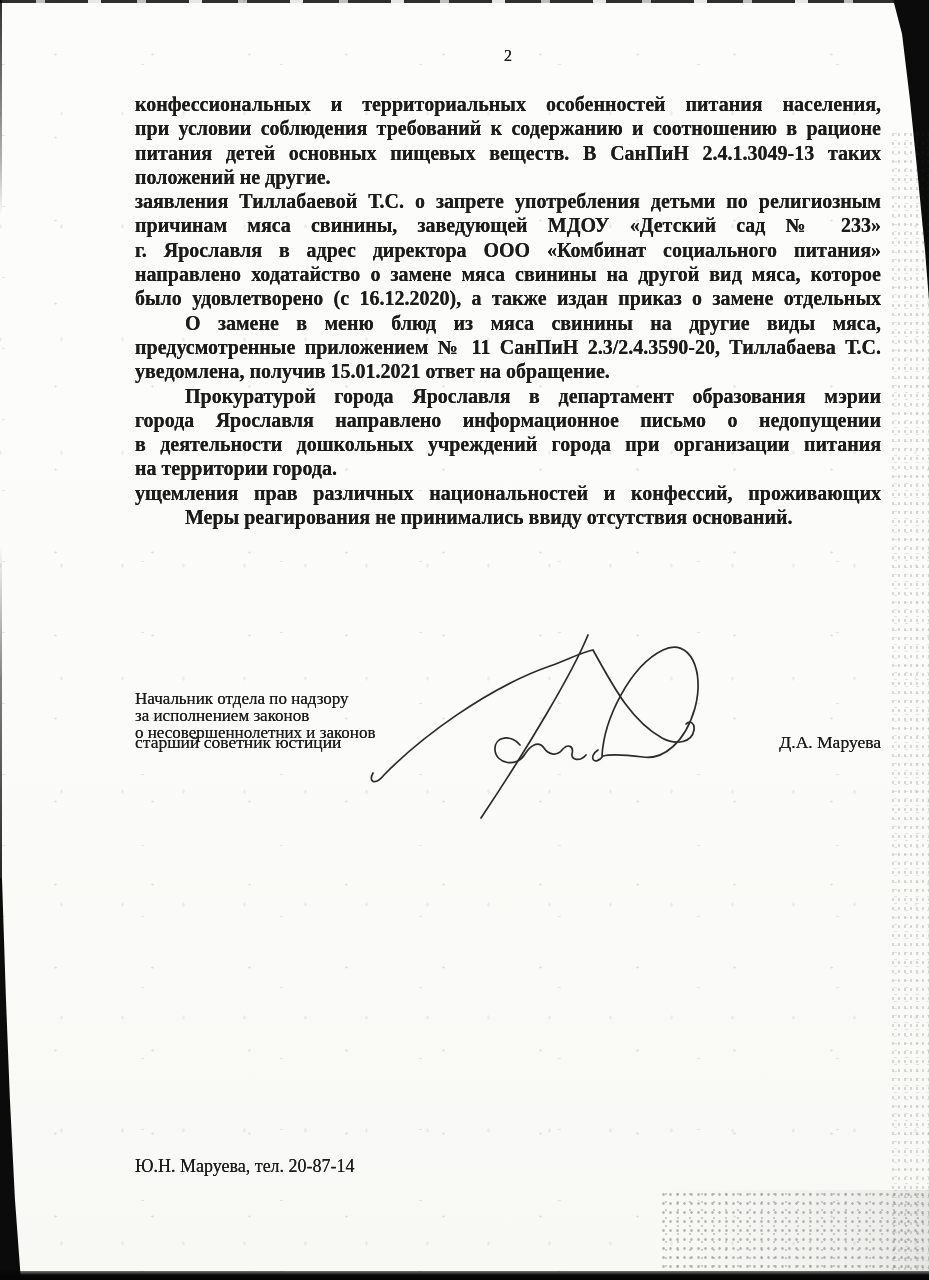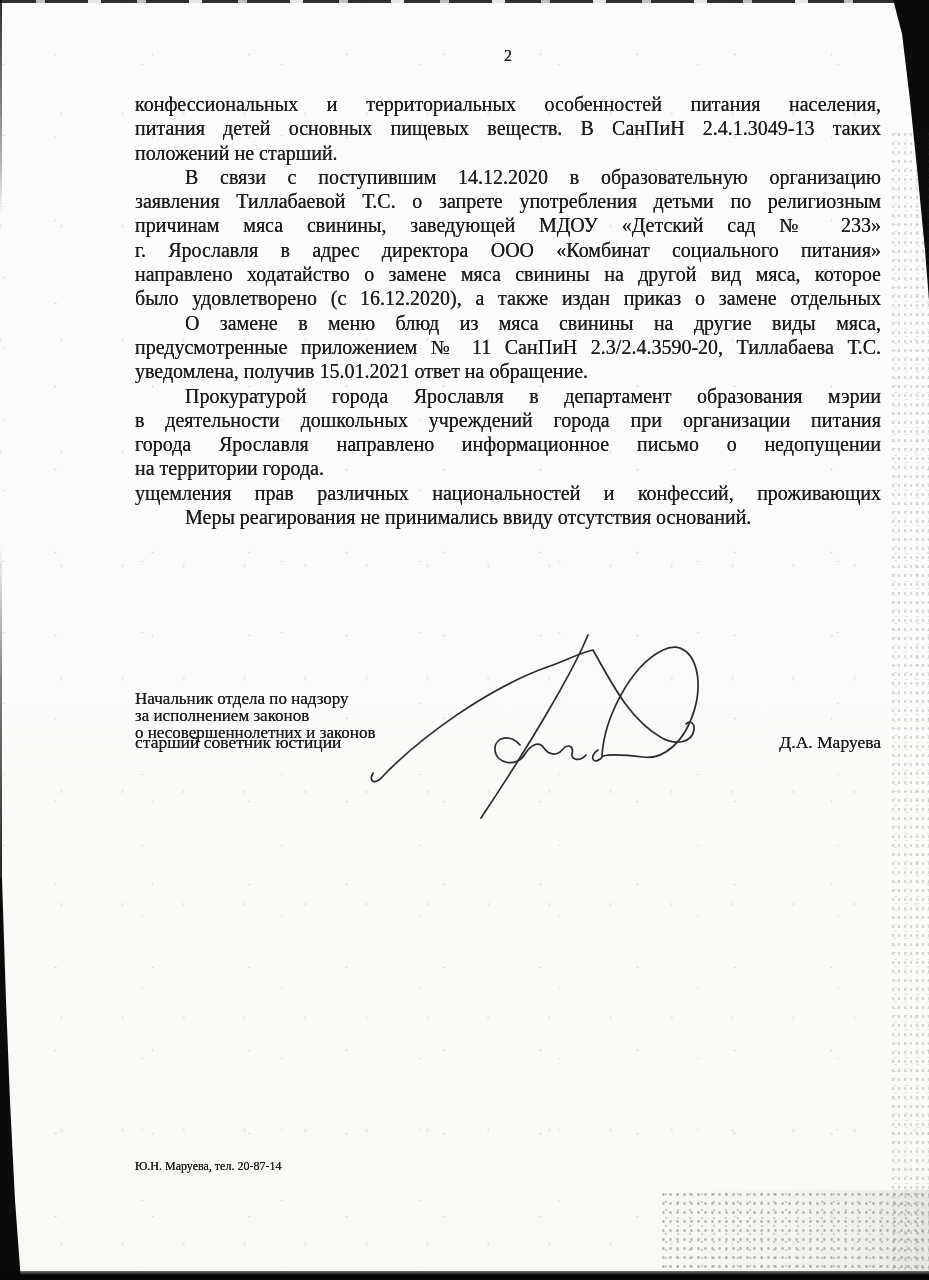--- a/index.html
+++ b/index.html
@@ -79,20 +79,21 @@
   
   .page-number{
     position:absolute;left:135px;top:47px;width:746px;
     text-align:center;font-size:16px;line-height:18px;
     text-shadow:0 0 .4px currentColor;
   }
   .body-text{
     position:absolute;left:135px;top:92px;width:746px;
     font-size:20px;line-height:24.3px;
     text-shadow:0 0 .4px currentColor;
+    font-weight:bold;
   }
   .tline{text-align:justify;text-align-last:justify;}
   .tline.last{text-align-last:left;}
   .tline.indent{text-indent:50px;}
 
   .sig-titles{
     position:absolute;left:135px;top:690px;width:440px;
     font-size:17px;line-height:17.2px;
     text-shadow:0 0 .4px currentColor;
   }
@@ -102,49 +103,49 @@
     font-size:17.5px;line-height:22px;
     text-shadow:0 0 .4px currentColor;
   }
   .signature{
     position:absolute;left:362px;top:624px;width:345px;height:205px;
     pointer-events:none;
   }
   .signature path{fill:none;stroke:#2b2b2b;stroke-width:1.7;stroke-linecap:round;}
   .footer{
     position:absolute;left:135px;top:1157px;
-    font-size:12px;line-height:19px;
+    font-size:18px;line-height:19px;
     text-shadow:0 0 .3px currentColor;
   }
 </style>
 </head>
 <body>
 
 <div class="scan">
 
   <div class="speckle"></div>
 
   <div class="page-number">2</div>
 
   <div id="body-text" class="body-text">
       <div class="tline">конфессиональных и территориальных особенностей питания населения,</div>
+      <div class="tline">при условии соблюдения требований к содержанию и соотношению в рационе</div>
       <div class="tline">питания детей основных пищевых веществ. В СанПиН 2.4.1.3049-13 таких</div>
-      <div class="tline last">положений не старший.</div>
-      <div class="tline indent">В связи с поступившим 14.12.2020 в образовательную организацию</div>
+      <div class="tline last">положений не другие.</div>
       <div class="tline">заявления Тиллабаевой Т.С. о запрете употребления детьми по религиозным</div>
       <div class="tline">причинам мяса свинины, заведующей МДОУ «Детский сад № 233»</div>
       <div class="tline">г. Ярославля в адрес директора ООО «Комбинат социального питания»</div>
       <div class="tline">направлено ходатайство о замене мяса свинины на другой вид мяса, которое</div>
       <div class="tline">было удовлетворено (с 16.12.2020), а также издан приказ о замене отдельных</div>
       <div class="tline indent">О замене в меню блюд из мяса свинины на другие виды мяса,</div>
       <div class="tline">предусмотренные приложением № 11 СанПиН 2.3/2.4.3590-20, Тиллабаева Т.С.</div>
       <div class="tline last">уведомлена, получив 15.01.2021 ответ на обращение.</div>
       <div class="tline indent">Прокуратурой города Ярославля в департамент образования мэрии</div>
+      <div class="tline">города Ярославля направлено информационное письмо о недопущении</div>
       <div class="tline">в деятельности дошкольных учреждений города при организации питания</div>
-      <div class="tline">города Ярославля направлено информационное письмо о недопущении</div>
       <div class="tline last">на территории города.</div>
       <div class="tline">ущемления прав различных национальностей и конфессий, проживающих</div>
       <div class="tline last indent">Меры реагирования не принимались ввиду отсутствия оснований.</div>
     </div>
 
   <div class="sig-titles">
     <div class="sig-line">Начальник отдела по надзору</div>
     <div class="sig-line">за исполнением законов</div>
     <div class="sig-line">о несовершеннолетних и законов</div>
   </div>

